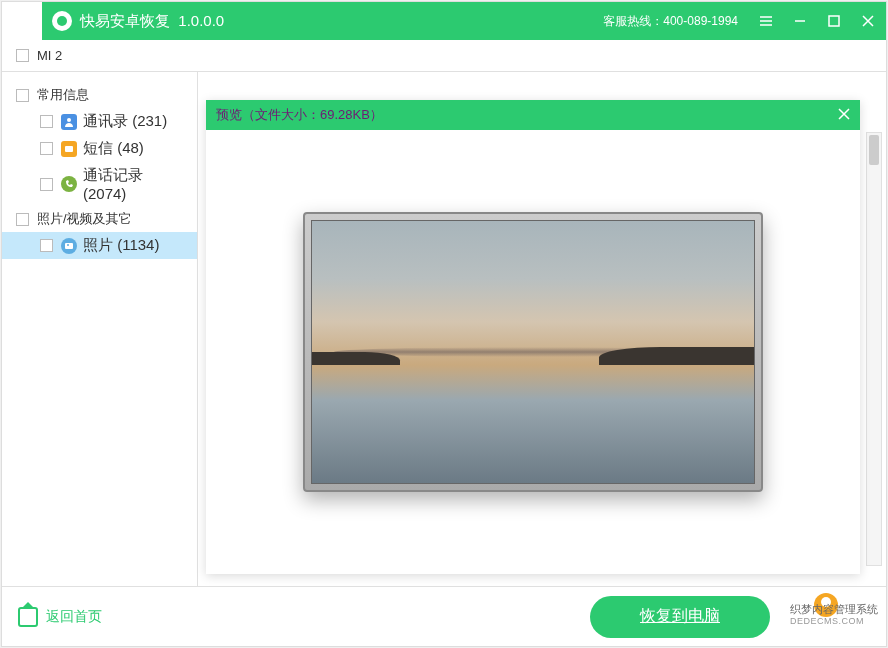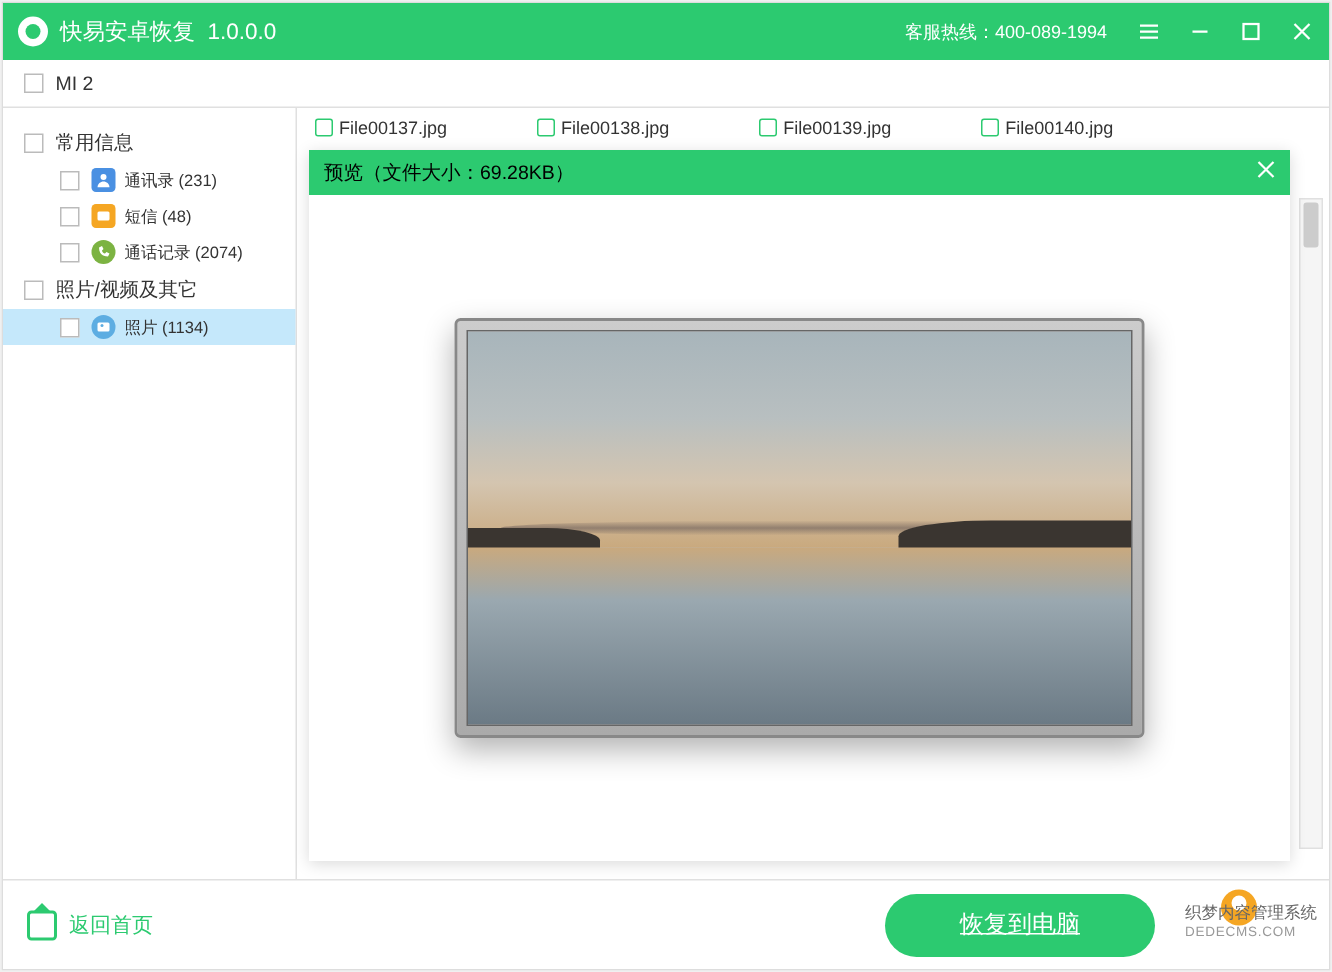--- a/index.html
+++ b/index.html
@@ -1,51 +1,51 @@
 <!DOCTYPE html>
 <html><head>
   <meta charset="utf-8">
   <style>
     * { margin: 0; padding: 0; box-sizing: border-box; font-family: "Microsoft YaHei", Arial, sans-serif; }
     body { background: #f0f0f0; width: 888px; height: 648px; overflow: hidden; position: relative; }
     
     .window { width: 886px; height: 646px; margin: 1px; background: #fff; border: 1px solid #ddd; display: flex; flex-direction: column; }
     
-    .titlebar { height: 38px; background: #2cca70; display: flex; align-items: center; padding: 0 10px; color: #fff; }
+    .titlebar { height: 38px; background: #2cca70; display: flex; align-items: center; padding: 0 10px; color: #fff; margin-left: 40px; }
     .app-logo { width: 20px; height: 20px; background: #fff; border-radius: 50%; margin-right: 8px; position: relative; }
     .app-logo::after { content: ''; position: absolute; width: 10px; height: 10px; background: #2cca70; border-radius: 50%; top: 5px; left: 5px; }
     .app-title { font-size: 15px; font-weight: 500; }
     .titlebar-spacer { flex: 1; }
     .hotline { font-size: 12px; margin-right: 20px; }
     .win-controls { display: flex; gap: 18px; align-items: center; }
     .win-btn { width: 16px; height: 16px; cursor: pointer; display: flex; align-items: center; justify-content: center; color: #fff; }
     
     .device-bar { height: 32px; border-bottom: 1px solid #e0e0e0; display: flex; align-items: center; padding: 0 14px; background: #fff; }
     .checkbox { width: 13px; height: 13px; border: 1px solid #bbb; background: #fff; margin-right: 8px; cursor: pointer; flex-shrink: 0; }
     .device-name { font-size: 13px; color: #333; }
     
     .main-area { flex: 1; display: flex; overflow: hidden; }
     
     .sidebar { width: 196px; border-right: 1px solid #e0e0e0; padding-top: 10px; background: #fff; }
     .category-header { display: flex; align-items: center; padding: 4px 14px; font-size: 13px; color: #333; cursor: pointer; }
-    .tree-item { display: flex; align-items: center; padding: 4px 14px 4px 38px; font-size: 11px; color: #333; cursor: pointer; }
+    .tree-item { display: flex; align-items: center; padding: 4px 14px 4px 38px; font-size: 15px; color: #333; cursor: pointer; }
     .tree-item.selected { background: #c5e8fb; }
     .item-icon { width: 16px; height: 16px; border-radius: 3px; margin-right: 6px; display: flex; align-items: center; justify-content: center; font-size: 10px; color: #fff; flex-shrink: 0; }
     .icon-contacts { background: #4a90e2; }
     .icon-sms { background: #f5a623; }
     .icon-calllog { background: #7cb342; border-radius: 50%; }
     .icon-photo { background: #5dade2; border-radius: 50%; }
     
     .content { flex: 1; display: flex; flex-direction: column; background: #fff; position: relative; }
     .file-grid { padding: 6px 12px; display: flex; gap: 60px; }
     .file-item { display: flex; align-items: center; font-size: 12px; color: #333; cursor: pointer; }
     .file-checkbox { width: 12px; height: 12px; border: 1.5px solid #2cca70; border-radius: 2px; margin-right: 4px; }
     
     .preview-modal { position: absolute; top: 28px; left: 8px; right: 26px; bottom: 12px; background: #fff; box-shadow: 0 2px 10px rgba(0,0,0,0.15); display: flex; flex-direction: column; }
-    .preview-header { height: 30px; background: #2cca70; color: #000000; display: flex; align-items: center; padding: 0 10px; font-size: 13px; }
+    .preview-header { height: 30px; background: #2cca70; color: #701a75; display: flex; align-items: center; padding: 0 10px; font-size: 13px; }
     .preview-close { margin-left: auto; cursor: pointer; font-size: 16px; }
     .preview-body { flex: 1; display: flex; align-items: center; justify-content: center; background: #fff; }
     .preview-frame { width: 460px; height: 280px; border: 2px solid #888; border-radius: 4px; padding: 6px; background: linear-gradient(#ccc, #aaa); box-shadow: 0 8px 20px rgba(0,0,0,0.3); }
     .preview-inner { width: 100%; height: 100%; border: 1px solid #666; position: relative; overflow: hidden; }
     .sky { position: absolute; top: 0; left: 0; right: 0; height: 55%; background: linear-gradient(180deg, #a8b5bb 0%, #b8bfc0 40%, #d4c5b0 70%, #c9a97e 100%); }
     .cloud { position: absolute; top: 48%; left: 5%; right: 5%; height: 10px; background: linear-gradient(180deg, transparent, #6b5d5a 50%, transparent); border-radius: 50%; opacity: 0.6; }
     .land-left { position: absolute; top: 50%; left: 0; width: 20%; height: 8%; background: #3a3530; border-radius: 0 40% 0 0; }
     .land-right { position: absolute; top: 48%; right: 0; width: 35%; height: 10%; background: #3a3530; border-radius: 40% 0 0 0; }
     .water { position: absolute; bottom: 0; left: 0; right: 0; height: 45%; background: linear-gradient(180deg, #c9a97e 0%, #9aa8b0 30%, #6b7a85 100%); }
     
@@ -146,38 +146,20 @@
           <svg width="10" height="10" viewBox="0 0 10 10">
               <rect x="1" y="2" width="8" height="6" rx="1" fill="#fff"></rect>
               <circle cx="4" cy="4" r="1" fill="#5dade2"></circle>
             </svg>
         </div>
         <span>照片 (1134)</span>
       </div>
     </div>
 
     <div class="content">
-      <div class="file-grid">
-        <div class="file-item">
-          <div class="file-checkbox"></div>
-          <span>File00137.jpg</span>
-        </div>
-        <div class="file-item">
-          <div class="file-checkbox"></div>
-          <span>File00138.jpg</span>
-        </div>
-        <div class="file-item">
-          <div class="file-checkbox"></div>
-          <span>File00139.jpg</span>
-        </div>
-        <div class="file-item">
-          <div class="file-checkbox"></div>
-          <span>File00140.jpg</span>
-        </div>
-      </div>
 
       <div class="scrollbar-track">
         <div class="scrollbar-thumb"></div>
       </div>
 
       <div class="preview-modal">
         <div class="preview-header">
           <span>预览（文件大小：69.28KB）</span>
           <span class="preview-close">
             <svg width="12" height="12" viewBox="0 0 12 12">

